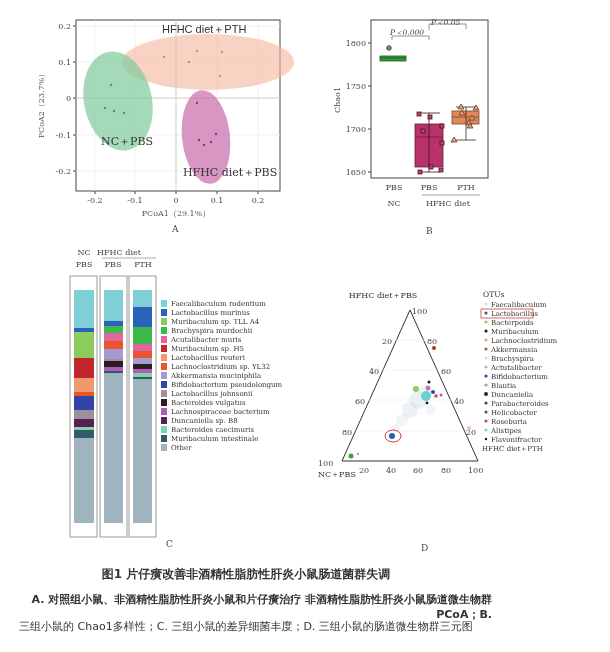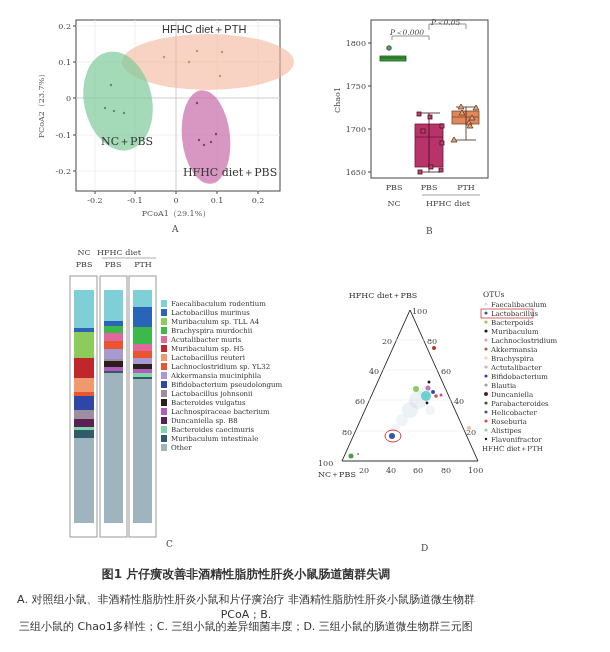--- a/index.html
+++ b/index.html
@@ -2,21 +2,21 @@
 <html><head>
 <meta charset="utf-8">
 <style>
   html, body { margin:0; padding:0; background:#ffffff; }
   body { width:610px; height:652px; position:relative; overflow:hidden; font-family:"DejaVu Serif", serif; color:#333; }
   .abs { position:absolute; }
   svg text { font-family:"DejaVu Serif", serif; }
   .sans { font-family:"Liberation Sans", sans-serif; }
   .caption { position:absolute; left:0; width:492px; text-align:center; font-family:"DejaVu Sans", sans-serif; color:#333; }
   .cap-title { top:566px; font-size:12px; font-weight:bold; }
-  .cap-line1 { top:592px; font-size:11px; font-weight:normal; }
+  .cap-line1 { top:592px; font-size:11px; font-weight:bold;text-align:right; }
   .cap-line2 { top:619px; font-size:11px; font-weight:normal; }
 </style>
 </head>
 <body>
 
 <div class="abs" style="left:0;top:0;width:300px;height:240px;">
   <svg width="300" height="240">
 
     <rect x="76" y="20" width="204" height="171" fill="#fff" stroke="#444" stroke-width="1"></rect>
 

